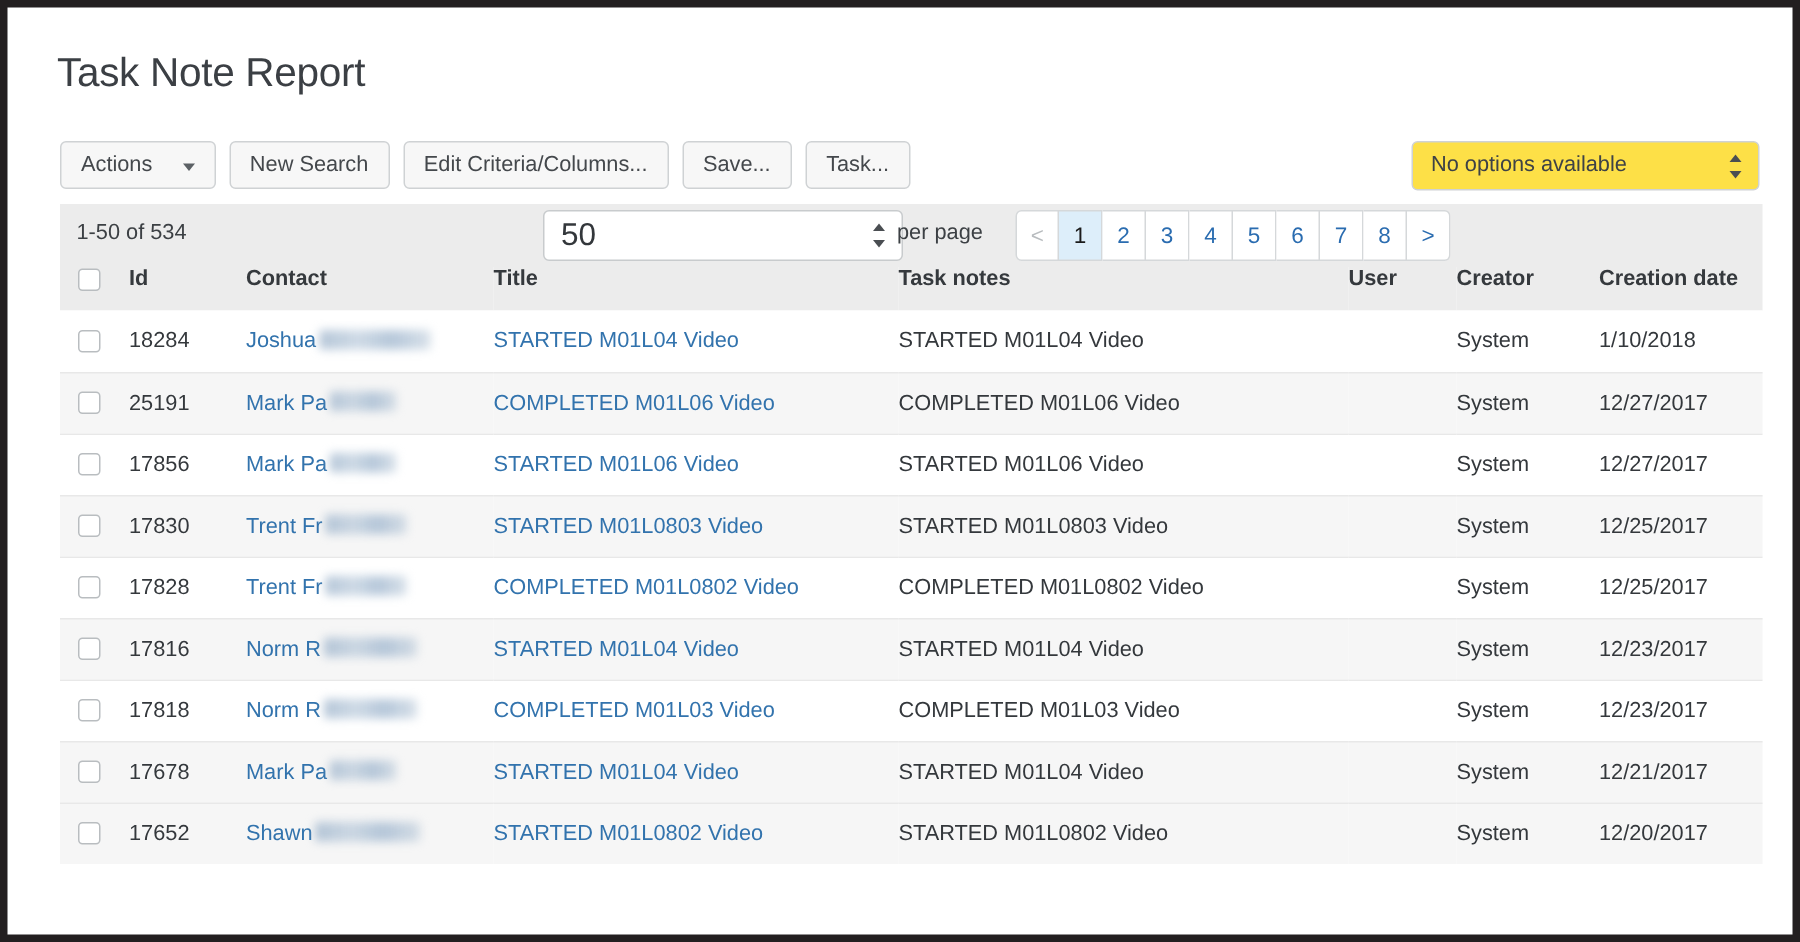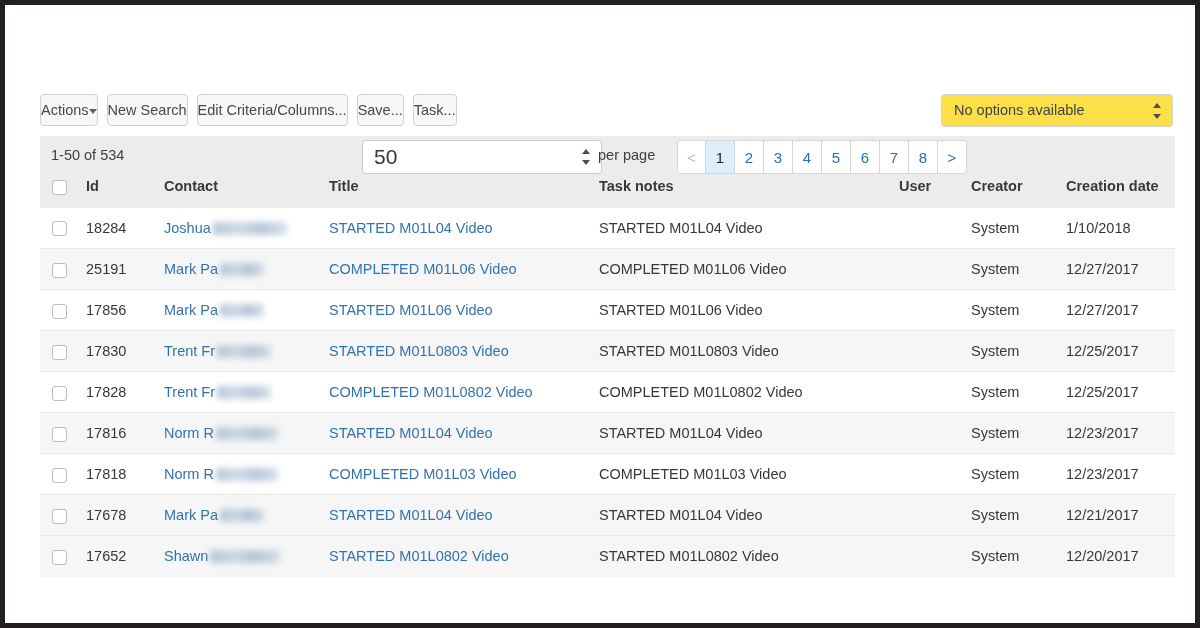--- a/index.html
+++ b/index.html
@@ -36,28 +36,28 @@
     gap: 9px;
     align-items: flex-start;
   }
   .btn {
     background: #f7f7f7;
     border: 1px solid #cfd2d4;
     border-radius: 4px;
     color: #44484c;
     font-size: 14.5px;
     font-family: "Liberation Sans", sans-serif;
-    padding: 0 0;
+    padding: 0 13px;
     height: 32px;
     line-height: 30px;
     white-space: nowrap;
     cursor: pointer;
     display: inline-flex;
     align-items: center;
-    gap: 0;
+    gap: 20px;
   }
   .caret {
     display: inline-block;
     width: 0; height: 0;
     border-left: 4.5px solid transparent;
     border-right: 4.5px solid transparent;
     border-top: 5.5px solid #5c6165;
     position: relative;
     top: 1px;
   }
@@ -217,20 +217,21 @@
     margin-left: 2px;
     position: relative;
     top: -1px;
   }
 </style>
 </head>
 <body>
 
 <div id="frame">
 
+  <div class="page-title">Task Note Report</div>
 
   <div class="toolbar">
     <button class="btn">
       <span>Actions</span>
       <span class="caret"></span>
     </button>
     <button class="btn">New Search</button>
     <button class="btn">Edit Criteria/Columns...</button>
     <button class="btn">Save...</button>
     <button class="btn">Task...</button>

